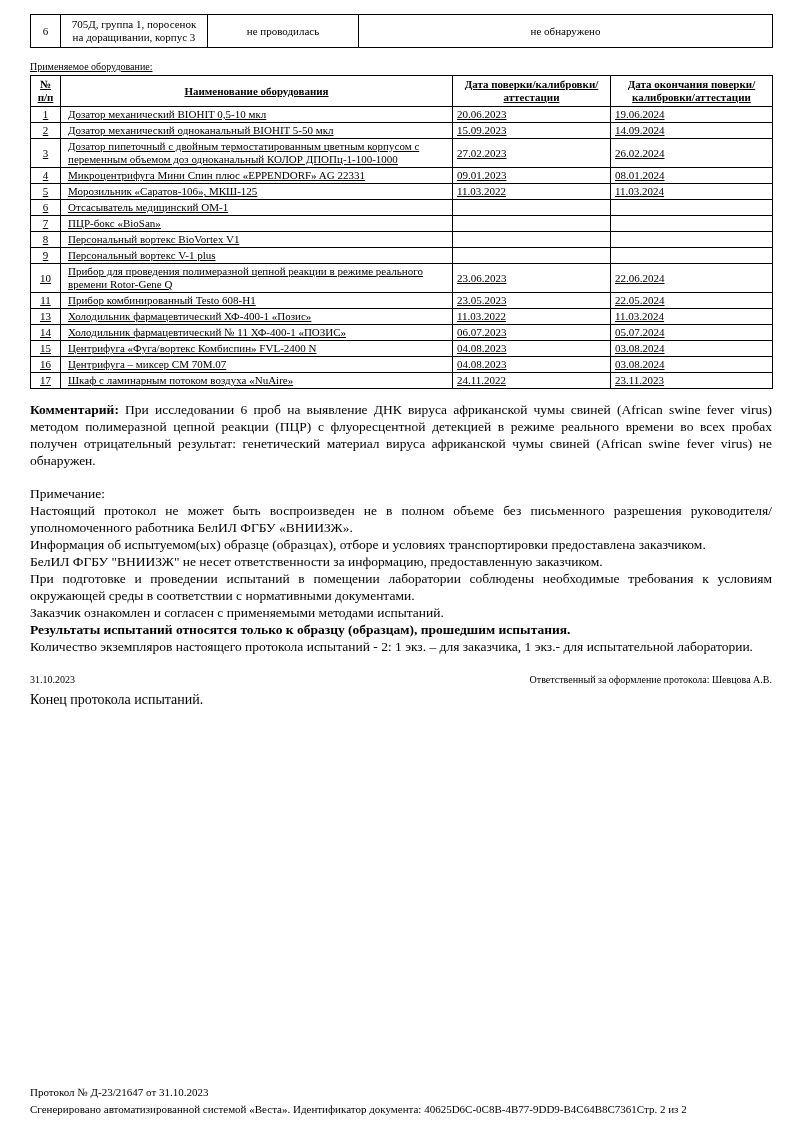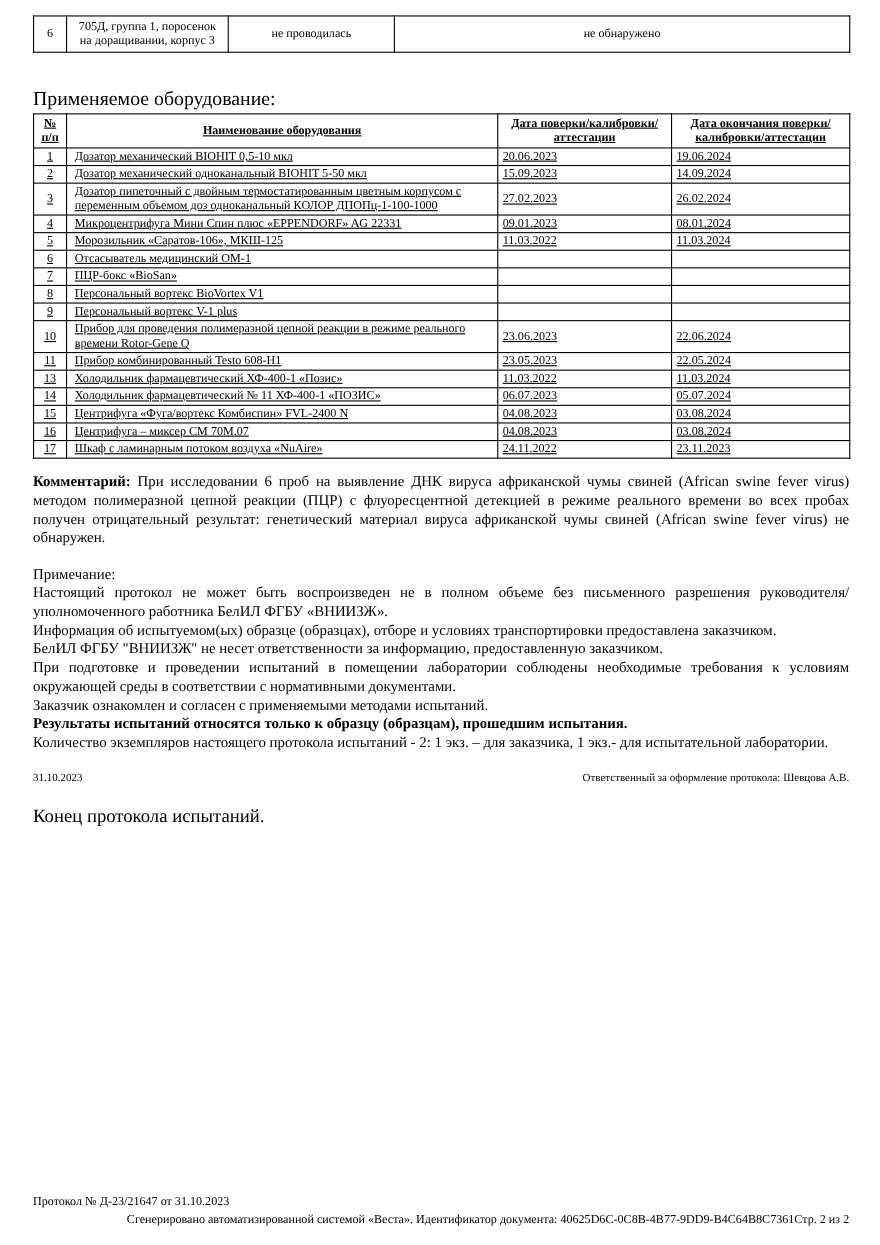--- a/index.html
+++ b/index.html
@@ -23,23 +23,24 @@
   td, th { border: 1px solid #000; vertical-align: middle; }
   .top-table { font-size: 11px; line-height: 13px; }
   .top-table td { padding: 3px 4px; text-align: center; }
   .top-table .c1 { width: 30px; }
   .top-table .c2 { width: 147px; }
   .top-table .c3 { width: 151px; }
   .top-table .c4 { width: 414px; }
 
   
   .equip-heading {
-    margin-top: 31px;
+    margin-top: 13px;
     margin-bottom: 3px;
-    font-size: 18px;
+    font-size: 10px;
+    text-decoration: underline;
   }
 
   
   .equip-table { font-size: 11px; line-height: 13px; text-decoration: underline; }
   .equip-table th {
     font-weight: bold;
     text-align: center;
     padding: 2px 4px;
   }
   .equip-table td { padding: 1px 4px; }
@@ -66,32 +67,32 @@
   .note-block p { font-size: 13.5px; line-height: 17px; text-align: justify; }
 
   .sign-row {
     margin-top: 16px;
     display: flex;
     justify-content: space-between;
     font-size: 10px;
     line-height: 17px;
     width: 742px;
   }
-  .end-line { font-size: 17px; line-height: 17px; margin-top: 17px; }
+  .end-line { font-size: 14px; line-height: 17px; margin-top: 3px; }
 
   
   .footer {
     position: absolute;
     left: 30px;
     bottom: 14px;
     width: 742px;
     font-size: 11px;
     line-height: 17px;
   }
-  .footer-line2 { display: flex; justify-content: flex-end; }
+  .footer-line2 { display: flex; justify-content: flex-start; }
 </style>
 </head>
 <body>
 
 <div class="page">
 
   <table class="top-table">
     <tbody>
         <tr>
       <td class="c1">6</td>

